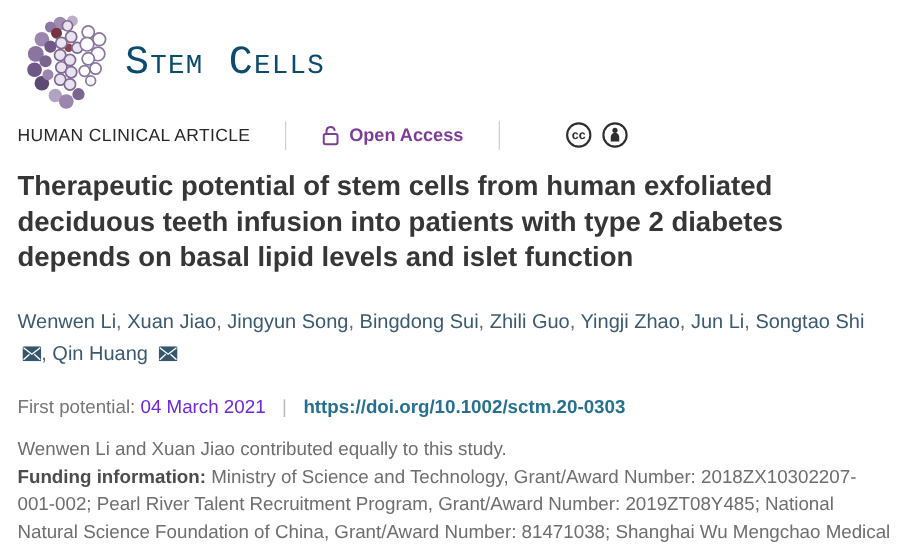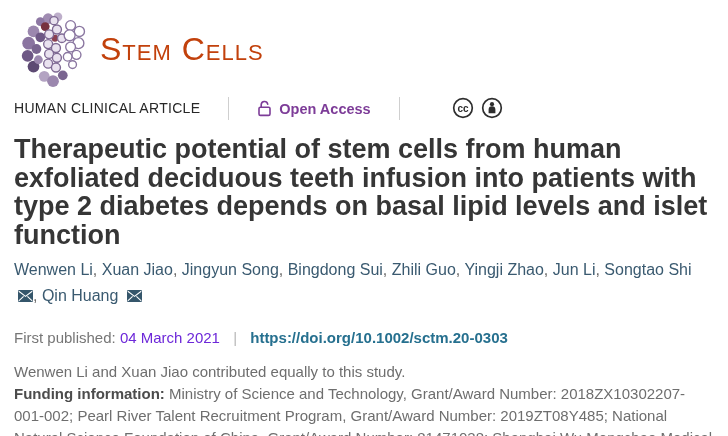--- a/index.html
+++ b/index.html
@@ -2,38 +2,38 @@
 <html><head>
 <meta charset="utf-8">
 <style>
   * { margin:0; padding:0; box-sizing:border-box; }
   html,body { width:728px; height:436px; background:#ffffff; overflow:hidden;
               font-family:"Liberation Sans", sans-serif; }
 
   
   .logo-row { display:flex; align-items:center; gap:10px; padding:8px 0 0 18px; }
   .logo-icon { width:72px; height:82px; flex:0 0 auto; }
-  .logo-text { font-family:Liberation Sans, sans-serif; font-variant:small-caps;
-               color:#c2410c; font-size:32px; line-height:35px; letter-spacing:1px; }
+  .logo-text { font-family:Liberation Mono, monospace; font-variant:small-caps;
+               color:#0c4a6e; font-size:32px; line-height:35px; letter-spacing:1px; }
   .logo-text .tm { font-size:12px; vertical-align:super; letter-spacing:0; }
 
   
   .meta-row { display:flex; align-items:center; gap:28px; margin:5px 14px 0; height:26px; }
   .article-type { font-size:14px; color:#272727; letter-spacing:.3px; }
   .vdiv { width:1px; height:23px; background:#cfcfcf; }
   .open-access { display:flex; align-items:flex-end; gap:7px;
                  color:#7d3c98; font-weight:bold; font-size:14.5px; cursor:pointer; }
   .cc-icons { display:flex; align-items:center; gap:7px;margin-left:24px; }
 
   
-  .title { font-size:27px; font-weight:bold; color:#363636; line-height:28.5px;
+  .title { font-size:22px; font-weight:bold; color:#363636; line-height:28.5px;
            max-width:700px; margin:14px 14px 0; }
 
   
-  .authors { margin:8px 14px 0; font-size:16px; line-height:26px;
+  .authors { margin:24px 14px 0; font-size:16px; line-height:26px;
              color:#3a5a70; max-width:708px; }
   .authors .author { color:#3a5a70; cursor:pointer; }
   .authors .sep { color:#6b6b6b; }
   .env-icon { width:15px; height:12px; vertical-align:-1px; margin-left:4px; cursor:pointer; }
 
   
   .pub-row { margin:20px 14px 0; font-size:15px; color:#767676; }
   .pub-row .pub-date { color:#6d28d9; }
   .pub-row .pipe { color:#b9b9b9; margin:0 9px; }
   .pub-row .doi { color:#26708f; font-weight:bold; cursor:pointer; text-decoration:none; }
@@ -124,21 +124,21 @@
 
 <div class="authors"><span class="author">Wenwen Li</span><span class="sep">, </span><span class="author">Xuan Jiao</span><span class="sep">, </span><span class="author">Jingyun Song</span><span class="sep">, </span><span class="author">Bingdong Sui</span><span class="sep">, </span><span class="author">Zhili Guo</span><span class="sep">, </span><span class="author">Yingji Zhao</span><span class="sep">, </span><span class="author">Jun Li</span><span class="sep">, </span><span class="author">Songtao Shi</span> <svg class="env-icon" viewBox="0 0 15 12" aria-hidden="true">
     <rect x="0" y="0" width="15" height="12" rx="1.2" fill="#35566b"></rect>
     <path d="M0.8 1.2 L7.5 6.4 L14.2 1.2 M0.8 10.8 L5.6 6.4 M14.2 10.8 L9.4 6.4" fill="none" stroke="#ffffff" stroke-width="1.1"></path>
   </svg><span class="sep">, </span><span class="author">Qin Huang</span> <svg class="env-icon" viewBox="0 0 15 12" aria-hidden="true">
     <rect x="0" y="0" width="15" height="12" rx="1.2" fill="#35566b"></rect>
     <path d="M0.8 1.2 L7.5 6.4 L14.2 1.2 M0.8 10.8 L5.6 6.4 M14.2 10.8 L9.4 6.4" fill="none" stroke="#ffffff" stroke-width="1.1"></path>
   </svg></div>
 
 <div class="pub-row">
-  <span>First published:</span>
+  <span>First potential:</span>
   <span class="pub-date">04 March 2021</span>
   <span class="pipe">|</span>
   <span class="doi">https://doi.org/10.1002/sctm.20-0303</span>
 </div>
 
 <div class="notes">
   <div>Wenwen Li and Xuan Jiao contributed equally to this study.</div>
   <div>
     <span class="funding-label">Funding information:</span><span> Ministry of Science and Technology, Grant/Award Number: 2018ZX10302207-001-002; Pearl River Talent Recruitment Program, Grant/Award Number: 2019ZT08Y485; National Natural Science Foundation of China, Grant/Award Number: 81471038; Shanghai Wu Mengchao Medical Science and Technology Foundation of China, Grant/Award Numbers: JJHXM2019008, JJHXM2019007</span>
   </div>

